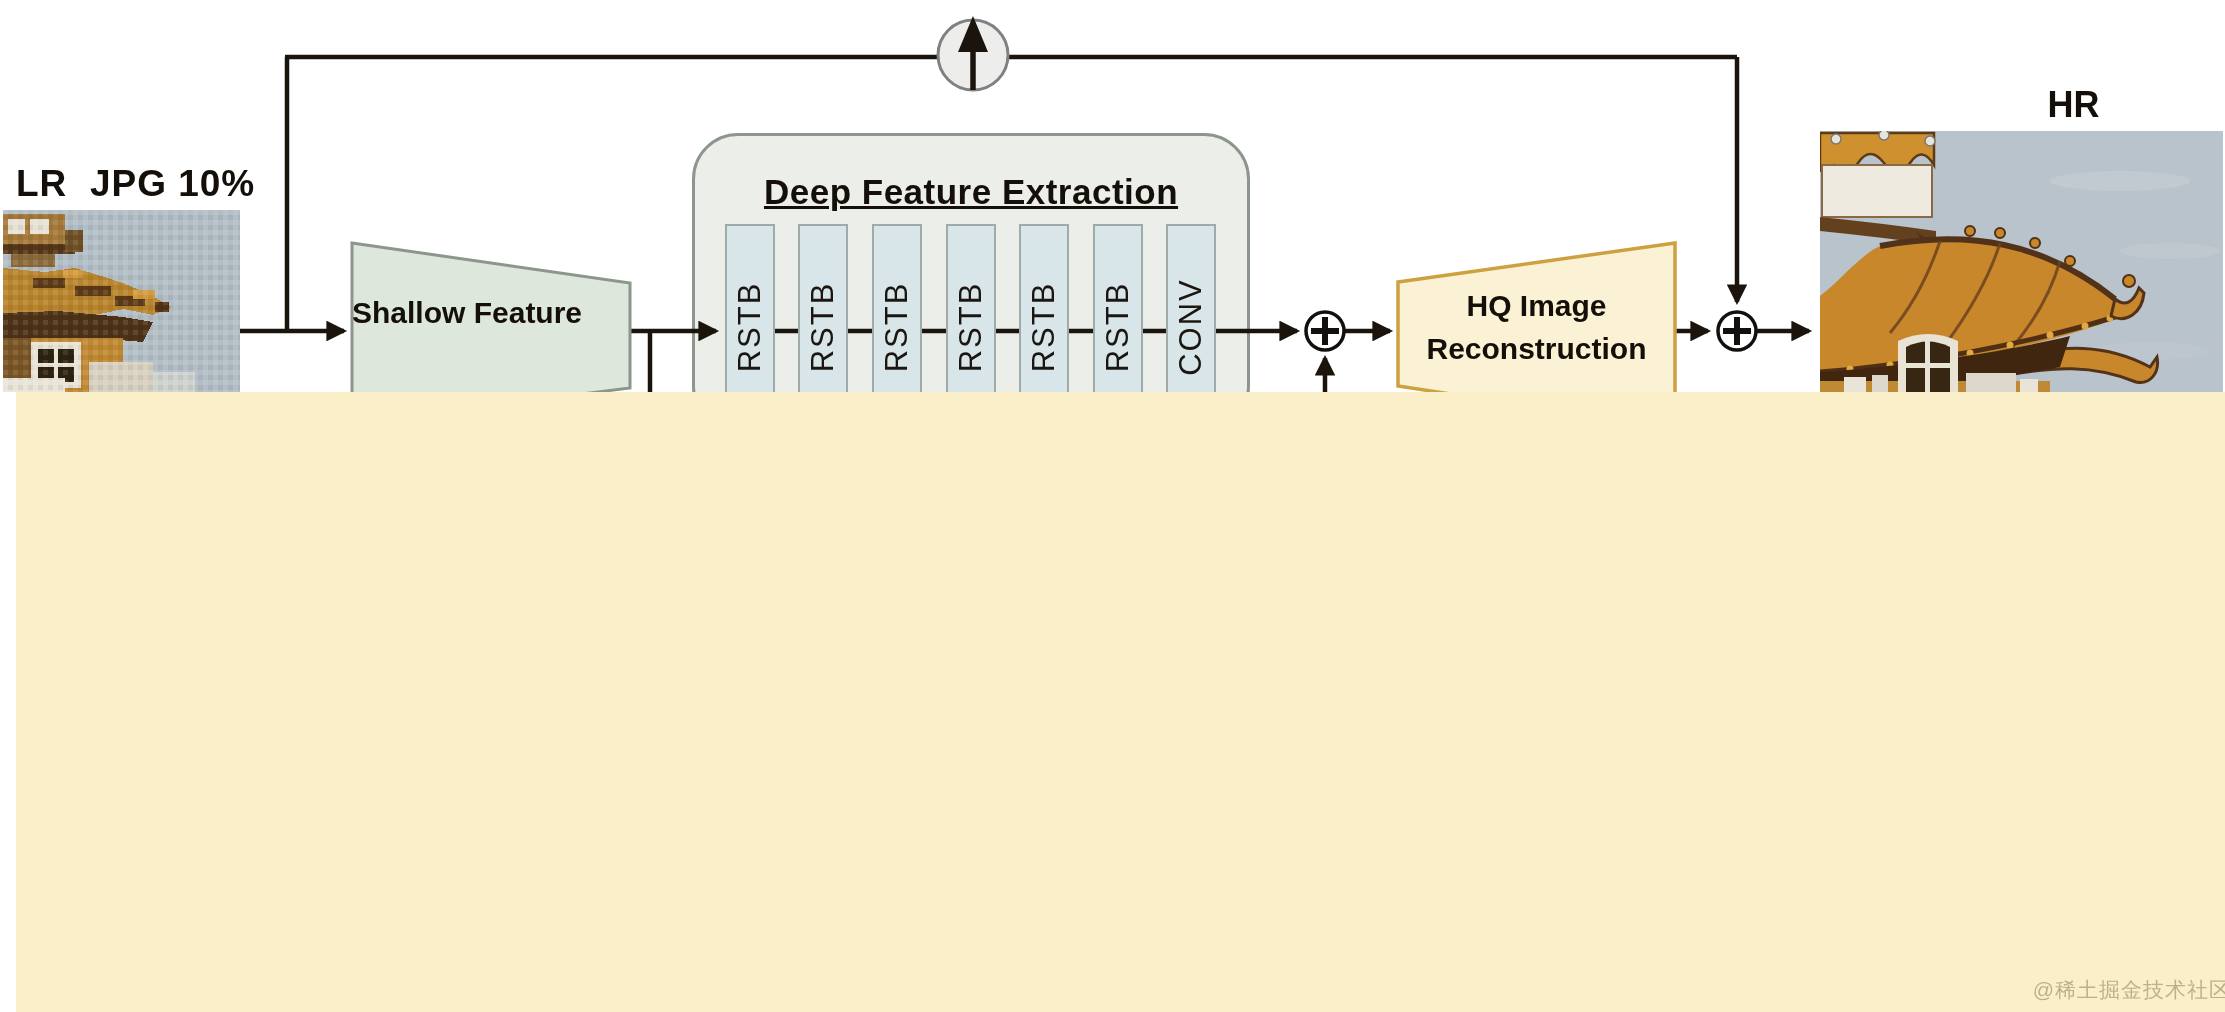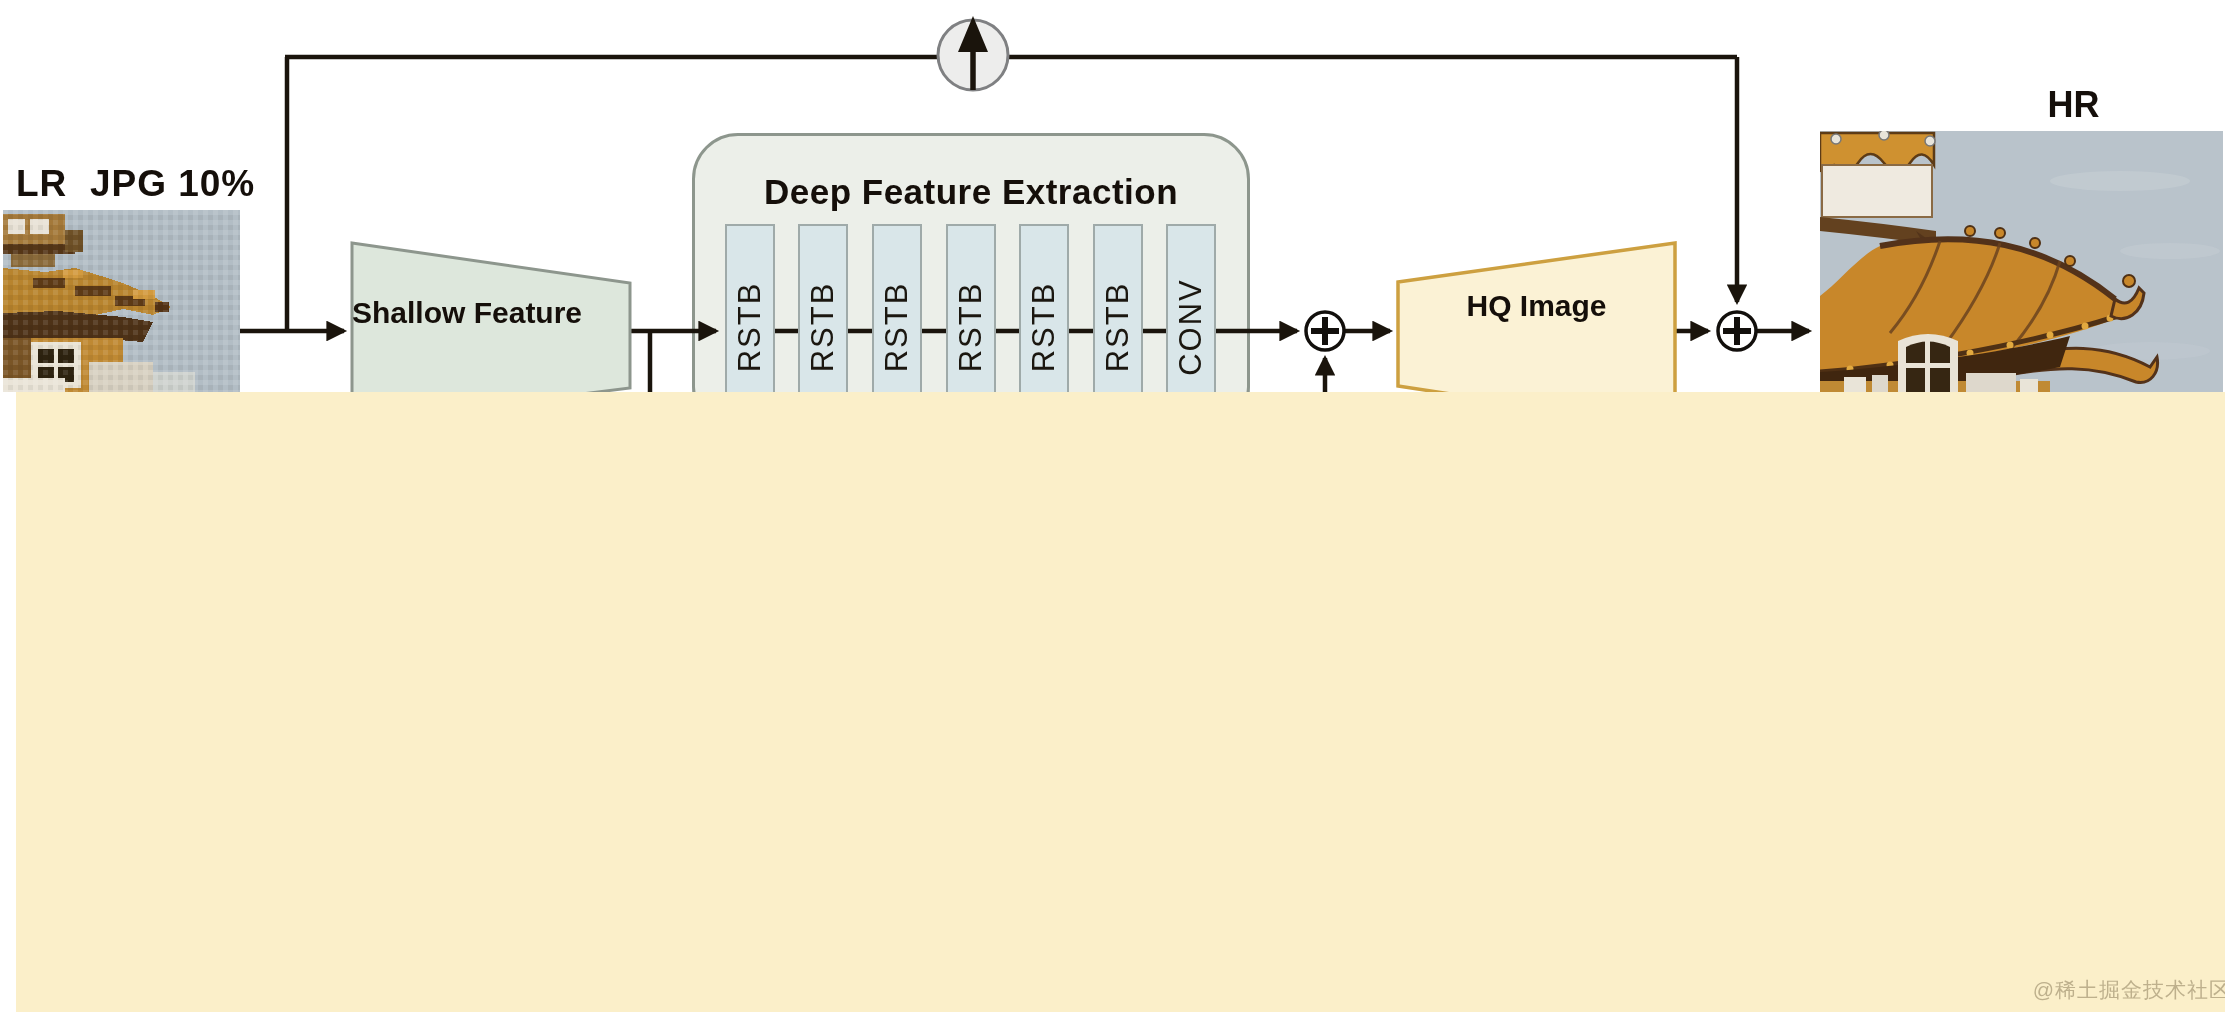--- a/index.html
+++ b/index.html
@@ -11,21 +11,21 @@
   svg { display:block; }
   #wires { position:absolute; left:0; top:0; z-index:3; pointer-events:none; }
 
   
   .deep-box {
     position:absolute; left:692px; top:133px; width:558px; height:300px;
     background:#ecefe9; border:3px solid #8d968d; border-radius:46px; z-index:1;
   }
   .deep-title {
     position:absolute; left:692px; top:172px; width:558px; text-align:center;
-    font-size:35px; font-weight:bold; color:#17120c; z-index:4; letter-spacing:0.5px;
+    font-size:35px; font-weight:bold; color:#17120c; z-index:4; letter-spacing:0.5px;text-decoration:underline;
   }
   .bar {
     position:absolute; top:224px; width:50px; height:206px;
     background:#d9e6e9; border:2px solid #9faaa9; z-index:2;
     display:flex; align-items:center; justify-content:center;
   }
   .bar span {
     transform:rotate(-90deg); white-space:nowrap;
     font-size:31px; font-weight:400; letter-spacing:2px; color:#1b1710;
   }
@@ -139,20 +139,21 @@
   </svg>
 
   <div class="lbl lr-label">LR  JPG 10%</div>
   <div class="lbl hr-label">HR</div>
   <div class="lbl deep-title">Deep Feature Extraction</div>
   <div class="lbl shallow-label">
     <div>Shallow Feature</div>
   </div>
   <div class="lbl hq-label">
     <div>HQ Image</div>
+    <div>Reconstruction</div>
   </div>
 
   <div class="img-frame" style="left:3px; top:210px;">
     <svg width="237" height="182" viewBox="0 0 237 182" shape-rendering="crispEdges">
       <defs>
         <pattern id="px" width="10" height="10" patternUnits="userSpaceOnUse">
           <rect x="0" y="0" width="5" height="5" fill="#ffffff" opacity="0.10"></rect>
           <rect x="5" y="5" width="5" height="5" fill="#000000" opacity="0.06"></rect>
         </pattern>
       </defs>

